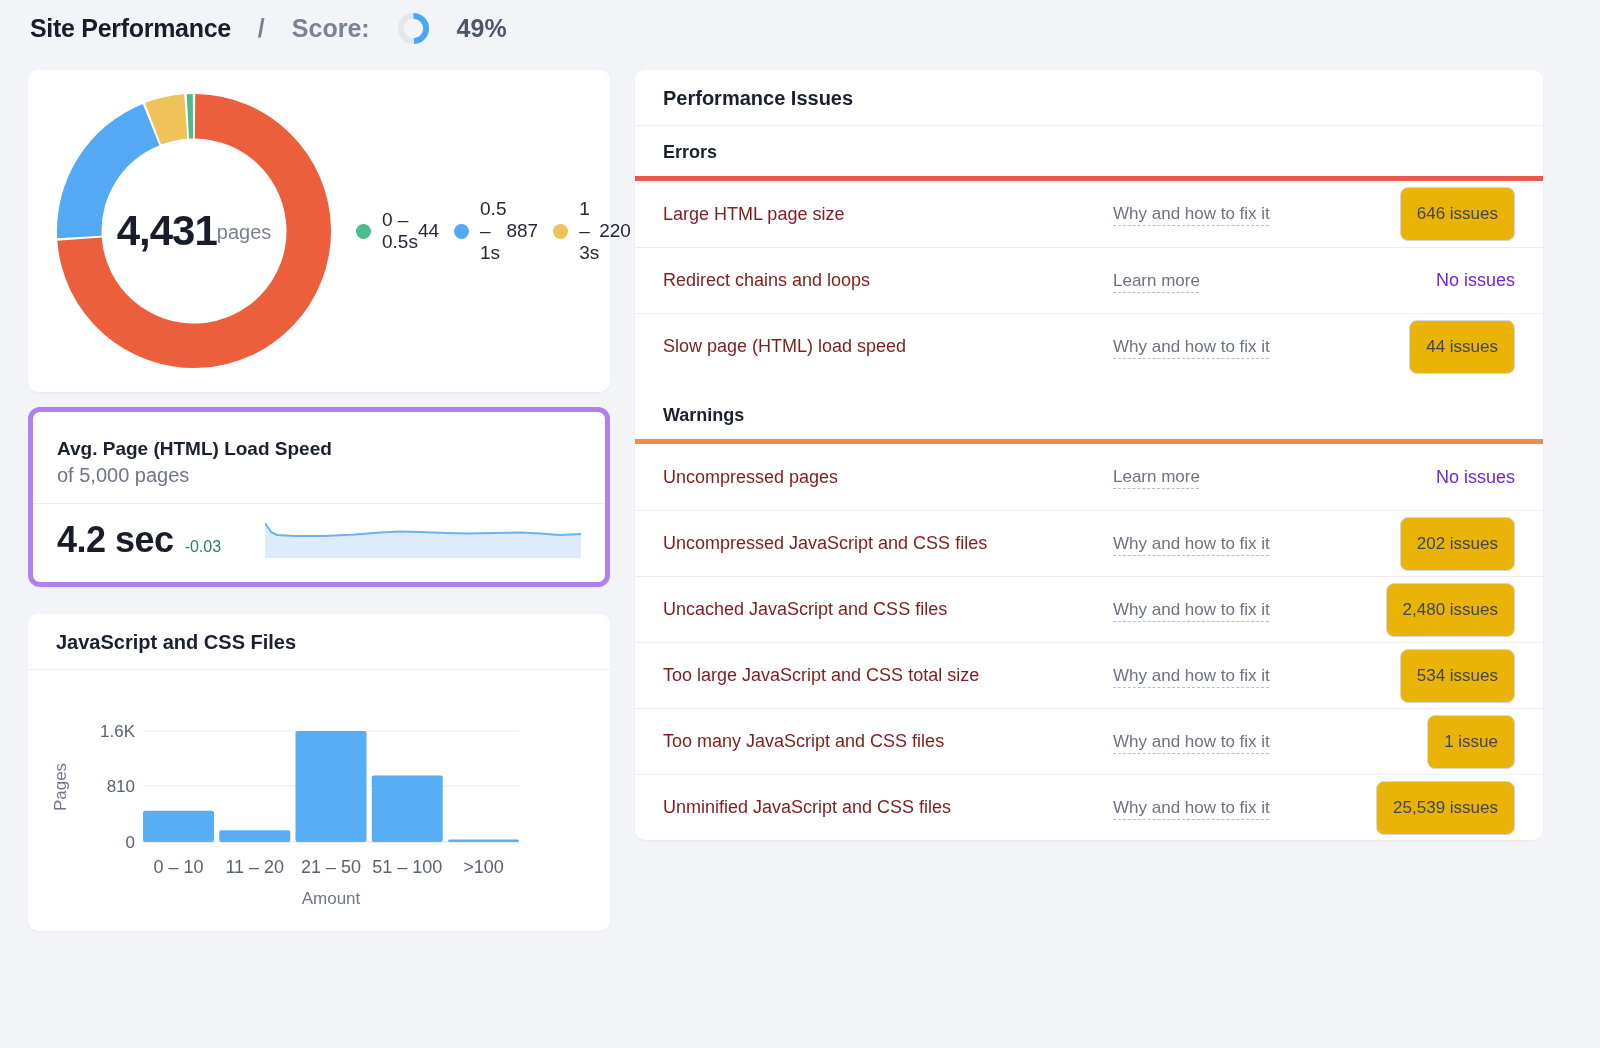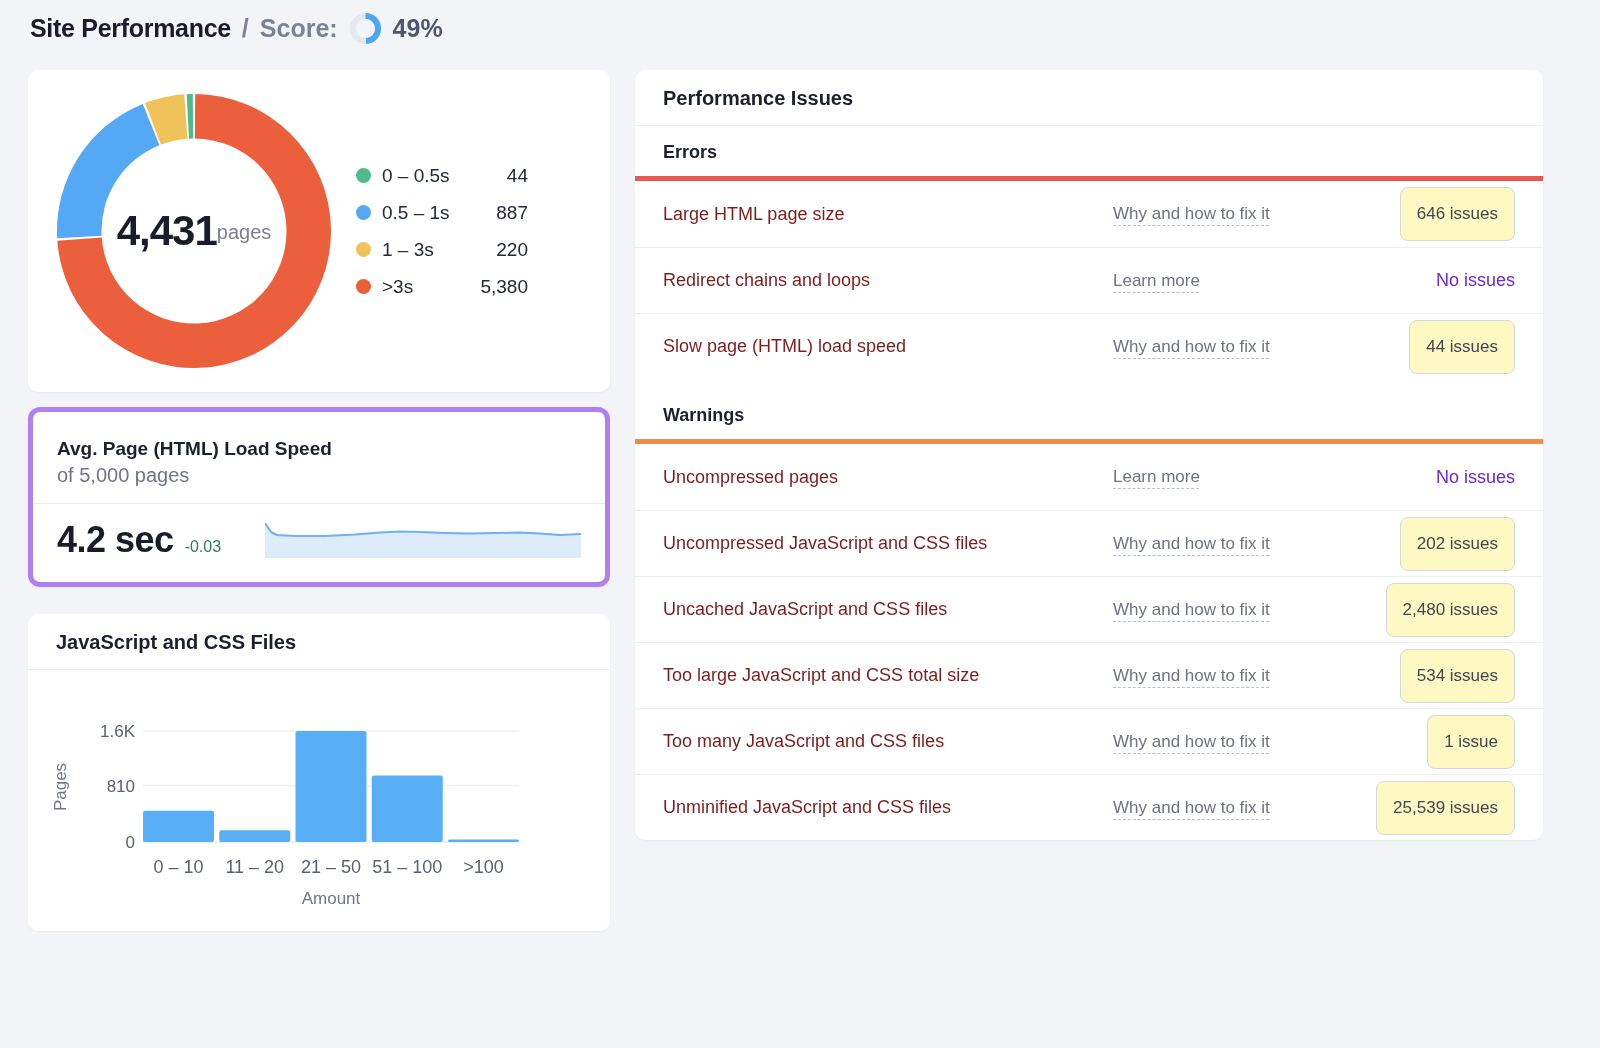--- a/index.html
+++ b/index.html
@@ -4,42 +4,42 @@
 <style>
   * { box-sizing: border-box; }
   html,body { margin:0; padding:0; }
   body {
     width:1600px; height:1048px; overflow:hidden;
     background:#f3f4f7;
     font-family:"Liberation Sans", sans-serif;
     color:#1c2130;
   }
   
-  .topbar { display:flex; align-items:center; gap:11px; padding:13px 0 0 30px; height:44px; }
+  .topbar { display:flex; align-items:center; gap:27px; padding:13px 0 0 30px; height:44px; }
   .page-title { font-size:25px; font-weight:800; color:#191d2a; letter-spacing:-0.3px; }
   .score-sep, .score-label { font-size:25px; font-weight:700; color:#7b8294; }
   .score-ring { width:33px; height:33px; display:block; }
   .score-value { font-size:25px; font-weight:700; color:#50566a; }
 
   
   .columns { display:flex; gap:25px; padding:26px 28px 0; align-items:flex-start; }
   .col-left { width:582px; display:flex; flex-direction:column; }
   .col-right { width:908px; }
 
   .card { background:#ffffff; border-radius:10px; box-shadow:0 1px 2px rgba(33,40,60,.05); }
   .card-header { padding:17px 28px 15px; border-bottom:1px solid #eceef2; }
   .card-title { font-size:20px; font-weight:700; color:#1b2030; }
 
   
   .donut-body { display:flex; align-items:center; padding:21px 24px 21px 26px; height:322px; }
   .donut-wrap { position:relative; width:280px; height:280px; flex:none; }
   .donut-center { position:absolute; inset:0; display:flex; flex-direction:row; align-items:center; justify-content:center; pointer-events:none; }
   .donut-value { font-size:42px; font-weight:800; color:#191d2a; letter-spacing:-1px; }
   .donut-unit { font-size:20px; color:#7a8194; margin-top:3px; }
-  .legend { margin-left:22px; margin-right:58px; flex:1; display:flex; flex-direction:column; gap:15px; }
+  .legend { margin-left:22px; margin-right:58px; flex:1; display:flex; flex-direction:row; gap:15px; }
   .legend-row { display:flex; align-items:center; font-size:19px; }
   .legend-dot { width:15px; height:15px; border-radius:50%; margin-right:11px; flex:none; }
   .legend-label { color:#23283a; }
   .legend-value { margin-left:auto; color:#23283a; }
 
   
   .highlight-card { margin-top:15px; border:5px solid #ae80f0; border-radius:12px; }
   .highlight-card .card-header { padding:26px 24px 16px; }
   .highlight-card .card-title { font-size:19px; }
   .card-subtitle { font-size:20px; color:#6f7689; margin-top:4px; }
@@ -60,21 +60,21 @@
   .issue-row { display:grid; grid-template-columns:minmax(0,1fr) 250px 152px; align-items:center; min-height:66px; padding:0 28px; }
   .issue-row + .issue-row { border-top:1px solid #eceef2; }
   .issue-label { font-size:18px; color:#7f1d1d; }
   .issue-link {
     justify-self:start; font-size:17px; color:#6d7382; cursor:pointer;
     text-decoration-line:underline; text-decoration-style:dashed;
     text-decoration-color:#b9bec9; text-decoration-thickness:1px; text-underline-offset:6px;
   }
   .issue-count { justify-self:end; }
   .count-button {
-    font-family:inherit; font-size:17px; color:#424754; background:#fef9c3;
+    font-family:inherit; font-size:17px; color:#424754; background:#eab308;
     border:1px solid #d4d7dd; border-radius:8px; padding:16px 16px; white-space:nowrap; cursor:pointer;
   }
   .no-issues { font-size:18px; color:#6d28d9; white-space:nowrap; }
 </style>
 </head>
 <body>
 
 <div class="page">
 
   <header class="topbar">

